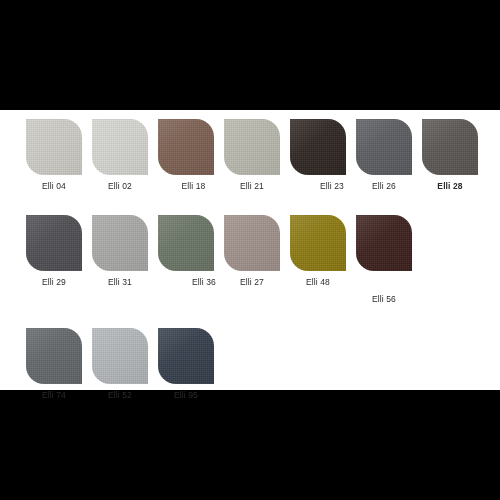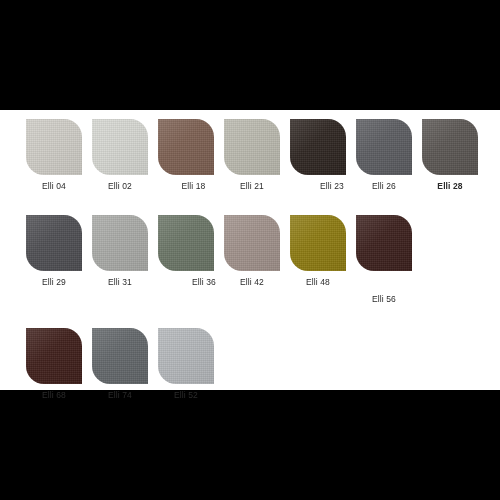--- a/index.html
+++ b/index.html
@@ -137,41 +137,41 @@
           <div class="swatch-cell">
             <div class="chip" style="background: rgb(169, 170, 167);"></div>
             <div class="chip-label" style="color: rgb(43, 43, 43);">Elli 31</div>
           </div>
           <div class="swatch-cell">
             <div class="chip" style="background: rgb(106, 117, 101);"></div>
             <div class="chip-label" style="color: rgb(43, 43, 43); padding-left: 36px;">Elli 36</div>
           </div>
           <div class="swatch-cell">
             <div class="chip" style="background: rgb(160, 145, 138);"></div>
-            <div class="chip-label" style="color: rgb(43, 43, 43);">Elli 42</div>
+            <div class="chip-label" style="color: rgb(43, 43, 43);">Elli 27</div>
           </div>
           <div class="swatch-cell">
             <div class="chip" style="background: rgb(140, 122, 16);"></div>
             <div class="chip-label" style="color: rgb(43, 43, 43);">Elli 48</div>
           </div>
           <div class="swatch-cell">
             <div class="chip" style="background: rgb(59, 31, 28);"></div>
             <div class="chip-label" style="color: rgb(43, 43, 43); margin-top: 23px;">Elli 56</div>
           </div>
         </div>
         <div class="swatch-row">
           <div class="swatch-cell">
-            <div class="chip" style="background: rgb(62, 30, 26);"></div>
-            <div class="chip-label" style="color: rgb(43, 43, 43);">Elli 68</div>
-          </div>
-          <div class="swatch-cell">
             <div class="chip" style="background: rgb(98, 102, 106);"></div>
             <div class="chip-label" style="color: rgb(43, 43, 43);">Elli 74</div>
           </div>
           <div class="swatch-cell">
             <div class="chip" style="background: rgb(180, 183, 186);"></div>
             <div class="chip-label" style="color: rgb(43, 43, 43);">Elli 52</div>
+          </div>
+          <div class="swatch-cell">
+            <div class="chip" style="background: rgb(51, 61, 74);"></div>
+            <div class="chip-label" style="color: rgb(43, 43, 43);">Elli 95</div>
           </div>
         </div>
       </div>
   </div>
 
 </div>
 
 </body></html>

